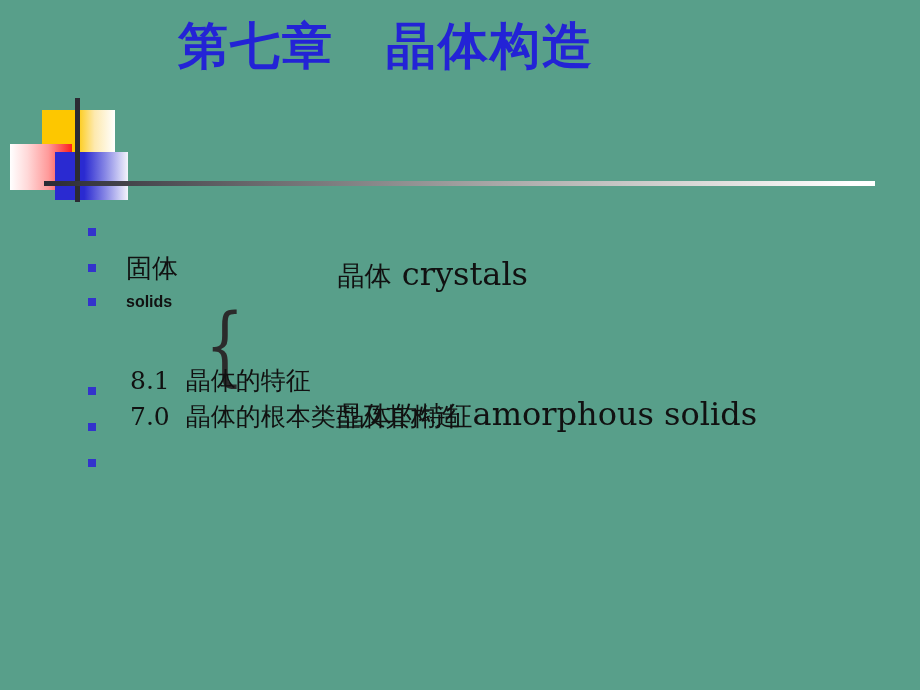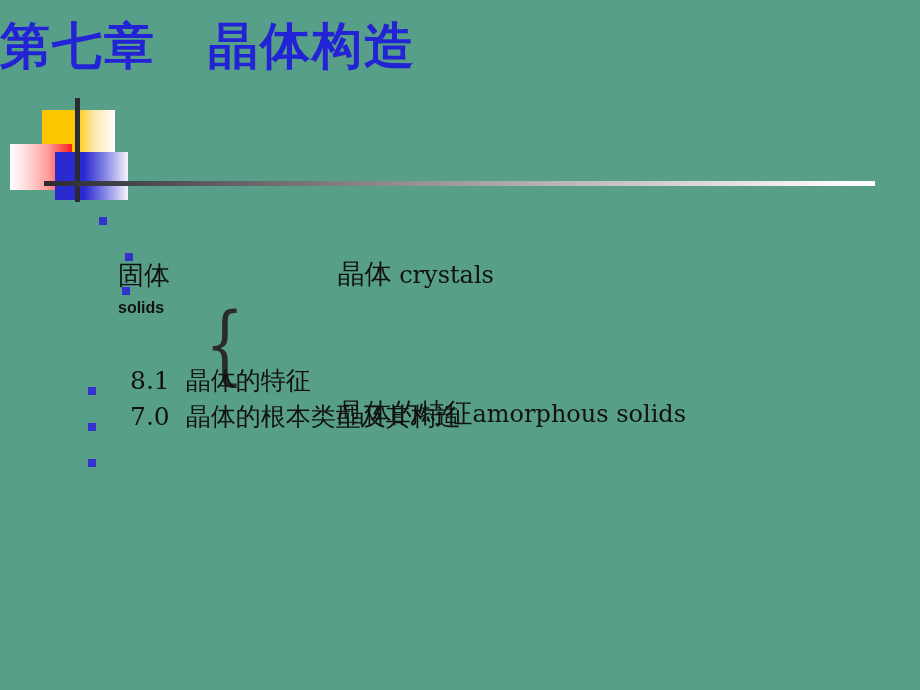--- a/index.html
+++ b/index.html
@@ -20,20 +20,21 @@
     height: 690px;
     background: #589f8a;
   }
 
   
   .slide-title {
     position: absolute;
     left: 0;
     top: 14px;
     width: 772px;
+    text-align: center;
     font-family: "DejaVu Sans", "Liberation Sans", sans-serif;
     font-size: 50px;
     font-weight: 700;
     line-height: 64px;
     color: #2323d6;
     letter-spacing: 2px;
     white-space: pre;
   }
 
   
@@ -93,21 +94,20 @@
     width: 920px;
     height: 300px;
   }
 
   .bullet-row {
     position: absolute;
     left: 88px;
     display: flex;
     align-items: center;
     height: 30px;
-    flex-direction: column;
   }
   .bullet-mark {
     width: 8px;
     height: 8px;
     background: #3333cc;
     flex: 0 0 auto;
   }
   .bullet-text {
     margin-left: 30px;
     white-space: pre;
@@ -154,21 +154,21 @@
   }
   .brace-line {
     font-family: "DejaVu Serif", "Liberation Serif", serif;
     font-size: 27px;
     line-height: 46px;
     white-space: pre;
     color: #111111;
   }
   .brace-line .en {
     font-family: "DejaVu Serif", "Liberation Serif", serif;
-    font-size: 24px;
+    font-size: 32px;
   }
 
   
   .section-list {
     position: absolute;
     left: 0;
     top: 355px;
     width: 920px;
   }
   .sec-row {

